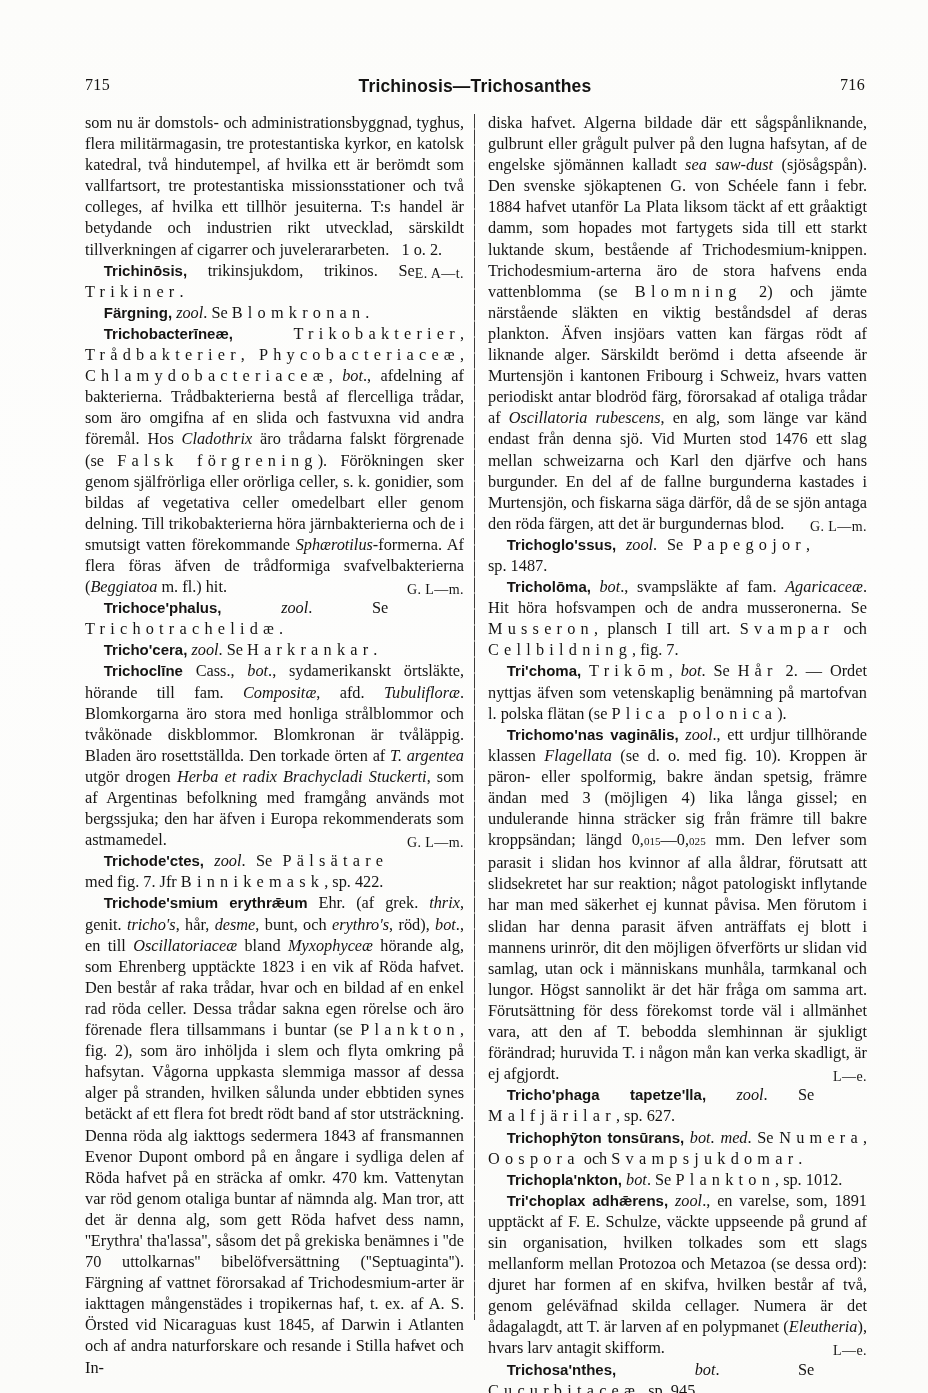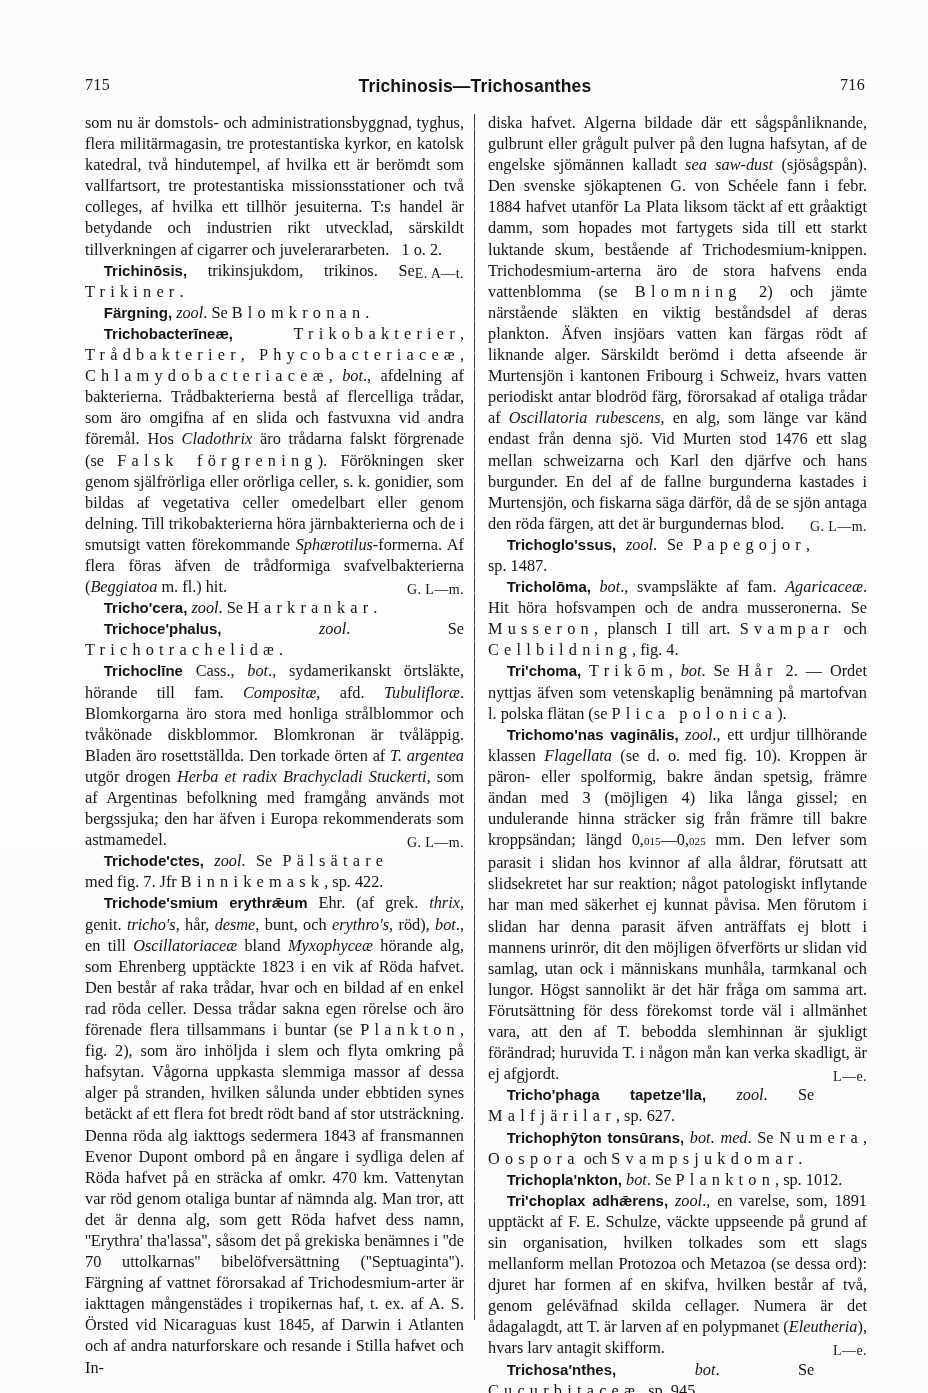--- a/index.html
+++ b/index.html
@@ -54,31 +54,31 @@
   <span class="runningtitle">Trichinosis—Trichosanthes</span>
   <span class="pagenum right">716</span>
 </div>
 
 <div class="colwrap">
   <div class="col left" id="col-left">
       <p class="entry cont"><span>som nu är domstols- och administrationsbyggnad, tyghus, flera militärmagasin, tre protestantiska kyrkor, en katolsk katedral, två hindutempel, af hvilka ett är berömdt som vallfartsort, tre protestantiska missionsstationer och två colleges, af hvilka ett tillhör jesuiterna. T:s handel är betydande och industrien rikt utvecklad, särskildt tillverkningen af cigarrer och juvelerararbeten.&nbsp;&nbsp; 1 o. 2.</span><span class="sig">E. A—t.</span></p>
       <p class="entry"><span class="hw">Trichinōsis,</span><span> trikinsjukdom, trikinos. Se </span><span class="sp">Trikiner</span><span>.</span></p>
       <p class="entry"><span class="hw">Färgning,</span><span class="it"> zool</span><span>. Se </span><span class="sp">Blomkronan</span><span>.</span></p>
       <p class="entry"><span class="hw">Trichobacterīneæ,</span><span> </span><span class="sp">Trikobakterier</span><span>, </span><span class="sp">Trådbakterier</span><span>, </span><span class="sp">Phycobacteriaceæ</span><span>, </span><span class="sp">Chlamydobacteriaceæ</span><span>, </span><span class="it">bot</span><span>., afdelning af bakterierna. Trådbakterierna bestå af flercelliga trådar, som äro omgifna af en slida och fastvuxna vid andra föremål. Hos </span><span class="it">Cladothrix</span><span> äro trådarna falskt förgrenade (se </span><span class="sp">Falsk förgrening</span><span>). Förökningen sker genom själfrörliga eller orörliga celler, s. k. gonidier, som bildas af vegetativa celler omedelbart eller genom delning. Till trikobakterierna höra järnbakterierna och de i smutsigt vatten förekommande </span><span class="it">Sphærotilus</span><span>-formerna. Af flera föras äfven de trådformiga svafvelbakterierna (</span><span class="it">Beggiatoa</span><span> m. fl.) hit.</span><span class="sig">G. L—m.</span></p>
+      <p class="entry"><span class="hw">Trichoce'phalus,</span><span class="it"> zool</span><span>. Se </span><span class="sp">Trichotrachelidæ</span><span>.</span></p>
       <p class="entry"><span class="hw">Tricho'cera,</span><span class="it"> zool</span><span>. Se </span><span class="sp">Harkrankar</span><span>.</span></p>
-      <p class="entry"><span class="hw">Trichoce'phalus,</span><span class="it"> zool</span><span>. Se </span><span class="sp">Trichotrachelidæ</span><span>.</span></p>
       <p class="entry"><span class="hw">Trichoclīne</span><span> Cass., </span><span class="it">bot</span><span>., sydamerikanskt örtsläkte, hörande till fam. </span><span class="it">Compositæ</span><span>, afd. </span><span class="it">Tubulifloræ</span><span>. Blomkorgarna äro stora med honliga strålblommor och tvåkönade diskblommor. Blomkronan är tvåläppig. Bladen äro rosettställda. Den torkade örten af </span><span class="it">T. argentea</span><span> utgör drogen </span><span class="it">Herba et radix Brachycladi Stuckerti</span><span>, som af Argentinas befolkning med framgång används mot bergssjuka; den har äfven i Europa rekommenderats som astmamedel.</span><span class="sig">G. L—m.</span></p>
       <p class="entry"><span class="hw">Trichode'ctes,</span><span class="it"> zool</span><span>. Se </span><span class="sp">Pälsätare</span><span> med fig. 7. Jfr </span><span class="sp">Binnikemask</span><span>, sp. 422.</span></p>
       <p class="entry"><span class="hw">Trichode'smium erythrǣum</span><span> Ehr. (af grek. </span><span class="it">thrix</span><span>, genit. </span><span class="it">tricho's</span><span>, hår, </span><span class="it">desme</span><span>, bunt, och </span><span class="it">erythro's</span><span>, röd), </span><span class="it">bot</span><span>., en till </span><span class="it">Oscillatoriaceæ</span><span> bland </span><span class="it">Myxophyceæ</span><span> hörande alg, som Ehrenberg upptäckte 1823 i en vik af Röda hafvet. Den består af raka trådar, hvar och en bildad af en enkel rad röda celler. Dessa trådar sakna egen rörelse och äro förenade flera tillsammans i buntar (se </span><span class="sp">Plankton</span><span>, fig. 2), som äro inhöljda i slem och flyta omkring på hafsytan. Vågorna uppkasta slemmiga massor af dessa alger på stranden, hvilken sålunda under ebbtiden synes betäckt af ett flera fot bredt rödt band af stor utsträckning. Denna röda alg iakttogs sedermera 1843 af fransmannen Evenor Dupont ombord på en ångare i sydliga delen af Röda hafvet på en sträcka af omkr. 470 km. Vattenytan var röd genom otaliga buntar af nämnda alg. Man tror, att det är denna alg, som gett Röda hafvet dess namn, ''Erythra' tha'lassa'', såsom det på grekiska benämnes i ''de 70 uttolkarnas'' bibelöfversättning (''Septuaginta''). Färgning af vattnet förorsakad af Trichodesmium-arter är iakttagen mångenstädes i tropikernas haf, t. ex. af A. S. Örsted vid Nicaraguas kust 1845, af Darwin i Atlanten och af andra naturforskare och resande i Stilla hafvet och In-</span></p>
     </div>
   <div class="divider"></div>
   <div class="col right" id="col-right">
       <p class="entry cont"><span>diska hafvet. Algerna bildade där ett sågspånliknande, gulbrunt eller grågult pulver på den lugna hafsytan, af de engelske sjömännen kalladt </span><span class="it">sea saw-dust</span><span> (sjösågspån). Den svenske sjökaptenen G. von Schéele fann i febr. 1884 hafvet utanför La Plata liksom täckt af ett gråaktigt damm, som hopades mot fartygets sida till ett starkt luktande skum, bestående af Trichodesmium-knippen. Trichodesmium-arterna äro de stora hafvens enda vattenblomma (se </span><span class="sp">Blomning</span><span> 2) och jämte närstående släkten en viktig beståndsdel af deras plankton. Äfven insjöars vatten kan färgas rödt af liknande alger. Särskildt berömd i detta afseende är Murtensjön i kantonen Fribourg i Schweiz, hvars vatten periodiskt antar blodröd färg, förorsakad af otaliga trådar af </span><span class="it">Oscillatoria rubescens</span><span>, en alg, som länge var känd endast från denna sjö. Vid Murten stod 1476 ett slag mellan schweizarna och Karl den djärfve och hans burgunder. En del af de fallne burgunderna kastades i Murtensjön, och fiskarna säga därför, då de se sjön antaga den röda färgen, att det är burgundernas blod.</span><span class="sig">G. L—m.</span></p>
       <p class="entry"><span class="hw">Trichoglo'ssus,</span><span class="it"> zool</span><span>. Se </span><span class="sp">Papegojor</span><span>, sp. 1487.</span></p>
-      <p class="entry"><span class="hw">Tricholōma,</span><span class="it"> bot</span><span>., svampsläkte af fam. </span><span class="it">Agaricaceæ</span><span>. Hit höra hofsvampen och de andra musseronerna. Se </span><span class="sp">Musseron</span><span>, plansch I till art. </span><span class="sp">Svampar</span><span> och </span><span class="sp">Cellbildning</span><span>, fig. 4.</span></p>
+      <p class="entry"><span class="hw">Tricholōma,</span><span class="it"> bot</span><span>., svampsläkte af fam. </span><span class="it">Agaricaceæ</span><span>. Hit höra hofsvampen och de andra musseronerna. Se </span><span class="sp">Musseron</span><span>, plansch I till art. </span><span class="sp">Svampar</span><span> och </span><span class="sp">Cellbildning</span><span>, fig. 7.</span></p>
       <p class="entry"><span class="hw">Tri'choma,</span><span> </span><span class="sp">Trikōm</span><span>, </span><span class="it">bot</span><span>. Se </span><span class="sp">Hår</span><span> 2. — Ordet nyttjas äfven som vetenskaplig benämning på martofvan l. polska flätan (se </span><span class="sp">Plica polonica</span><span>).</span></p>
       <p class="entry"><span class="hw">Trichomo'nas vaginālis,</span><span class="it"> zool</span><span>., ett urdjur tillhörande klassen </span><span class="it">Flagellata</span><span> (se d. o. med fig. 10). Kroppen är päron- eller spolformig, bakre ändan spetsig, främre ändan med 3 (möjligen 4) lika långa gissel; en undulerande hinna sträcker sig från främre till bakre kroppsändan; längd 0,</span><span class="sm">015</span><span>—0,</span><span class="sm">025</span><span> mm. Den lefver som parasit i slidan hos kvinnor af alla åldrar, förutsatt att slidsekretet har sur reaktion; något patologiskt inflytande har man med säkerhet ej kunnat påvisa. Men förutom i slidan har denna parasit äfven anträffats ej blott i mannens urinrör, dit den möjligen öfverförts ur slidan vid samlag, utan ock i människans munhåla, tarmkanal och lungor. Högst sannolikt är det här fråga om samma art. Förutsättning för dess förekomst torde väl i allmänhet vara, att den af T. bebodda slemhinnan är sjukligt förändrad; huruvida T. i någon mån kan verka skadligt, är ej afgjordt.</span><span class="sig">L—e.</span></p>
       <p class="entry"><span class="hw">Tricho'phaga tapetze'lla,</span><span class="it"> zool</span><span>. Se </span><span class="sp">Malfjärilar</span><span>, sp. 627.</span></p>
       <p class="entry"><span class="hw">Trichophȳton tonsūrans,</span><span class="it"> bot. med</span><span>. Se </span><span class="sp">Numera</span><span>, </span><span class="sp">Oospora</span><span> och </span><span class="sp">Svampsjukdomar</span><span>.</span></p>
       <p class="entry"><span class="hw">Trichopla'nkton,</span><span class="it"> bot</span><span>. Se </span><span class="sp">Plankton</span><span>, sp. 1012.</span></p>
       <p class="entry"><span class="hw">Tri'choplax adhǣrens,</span><span class="it"> zool</span><span>., en varelse, som, 1891 upptäckt af F. E. Schulze, väckte uppseende på grund af sin organisation, hvilken tolkades som ett slags mellanform mellan Protozoa och Metazoa (se dessa ord): djuret har formen af en skifva, hvilken består af två, genom geléväfnad skilda cellager. Numera är det ådagalagdt, att T. är larven af en polypmanet (</span><span class="it">Eleutheria</span><span>), hvars larv antagit skifform.</span><span class="sig">L—e.</span></p>
       <p class="entry"><span class="hw">Trichosa'nthes,</span><span class="it"> bot</span><span>. Se </span><span class="sp">Cucurbitaceæ</span><span>, sp. 945.</span></p>
     </div>
 </div>
 

